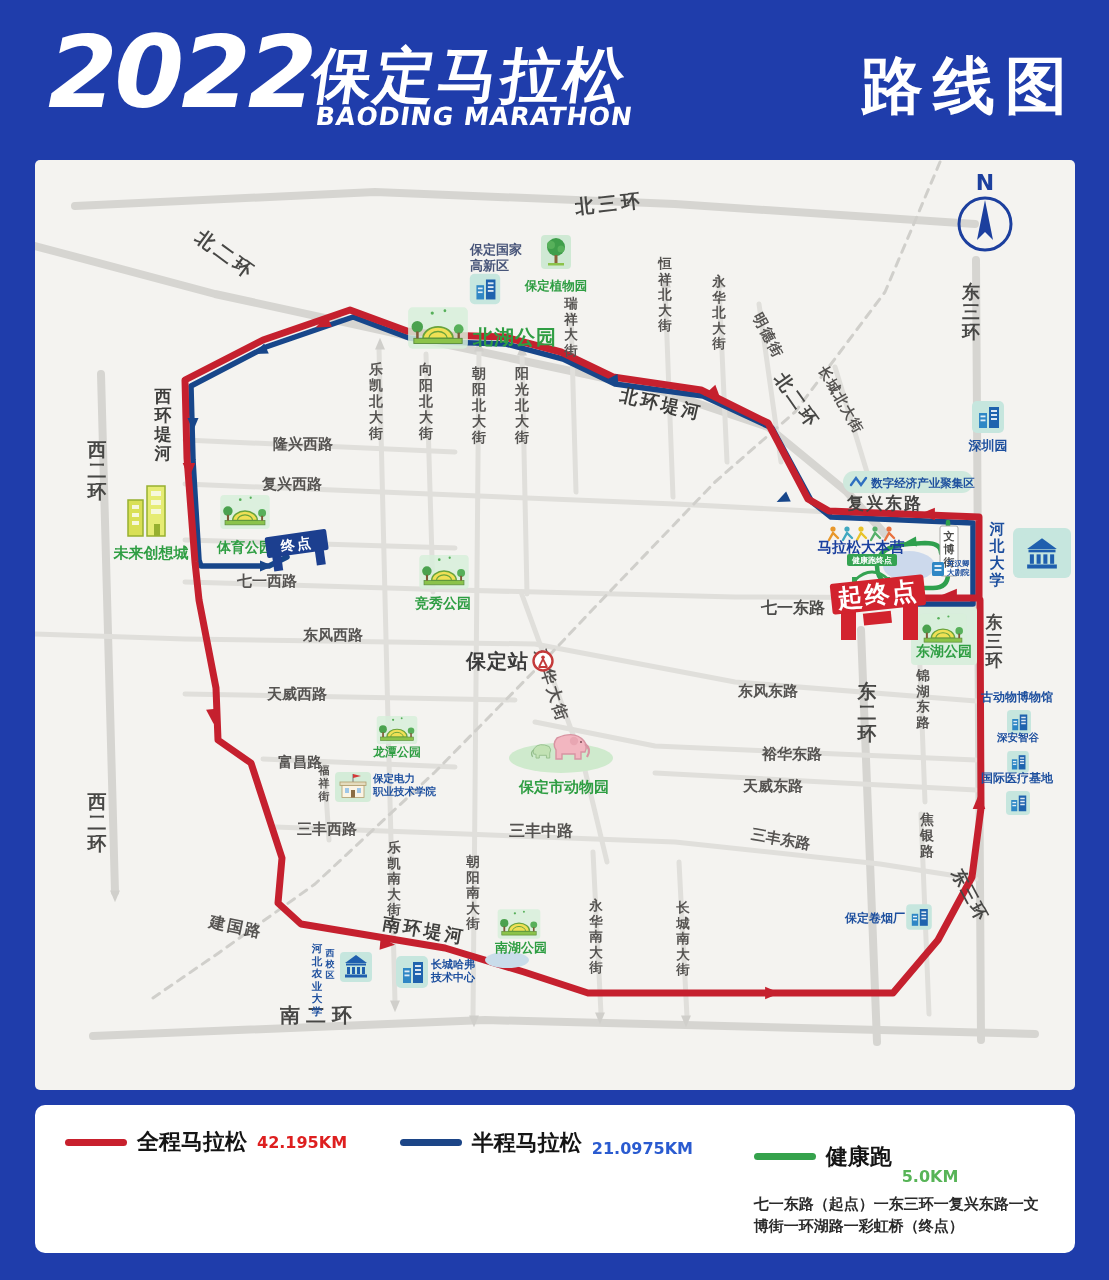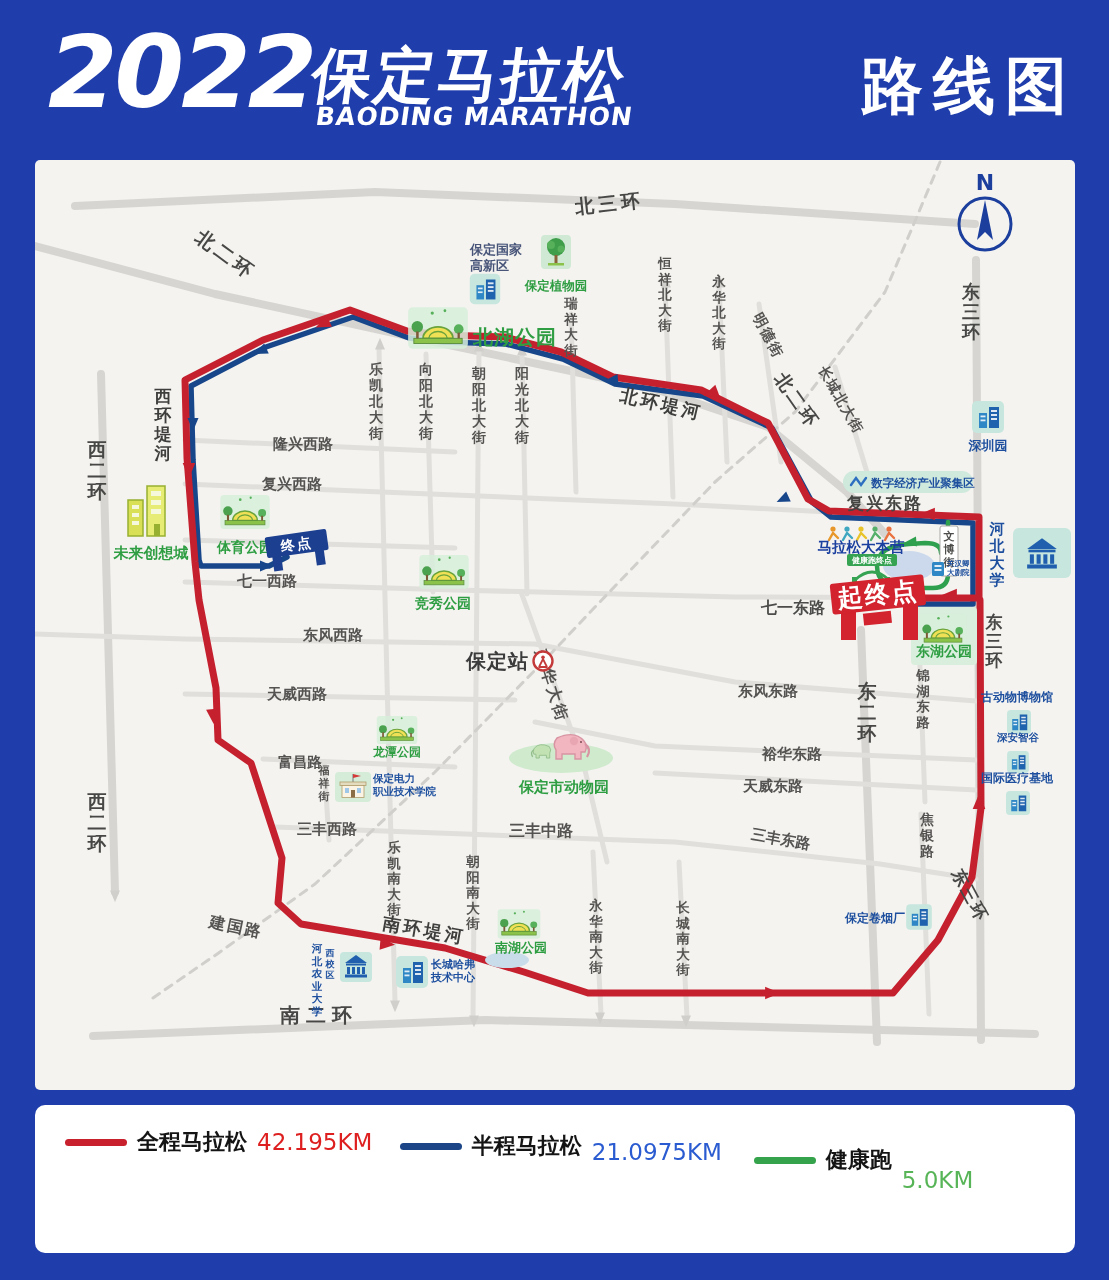--- a/index.html
+++ b/index.html
@@ -21,21 +21,21 @@
   
   .legend{position:absolute;left:35px;top:1105px;width:1040px;height:148px;background:#ffffff;
           border-radius:10px;display:flex;box-sizing:border-box;padding:22px 34px 14px 30px;gap:14px;}
   .leg-col{flex:1 1 0;min-width:0;}
   .leg-col.c0{flex-basis:335px;}
   .leg-col.c1{flex-basis:355px;}
   .leg-col.c2{flex-basis:300px;}
   .leg-head{display:flex;align-items:center;gap:10px;margin-bottom:8px;white-space:nowrap;}
   .leg-swatch{display:inline-block;width:62px;height:7px;border-radius:4px;flex:0 0 auto;}
   .leg-title{font-size:22px;font-weight:900;color:#141414;}
-  .leg-km{font-size:23px;font-weight:400;}
+  .leg-km{font-size:16px;font-weight:700;}
   .leg-desc{font-size:15px;line-height:1.45;color:#2a2a2a;font-weight:600;}
 </style>
 </head>
 <body>
 
 <div class="page">
   <div class="hdr-year">2022</div>
   <div class="hdr-cn">保定马拉松</div>
   <div class="hdr-en">BAODING MARATHON</div>
   <div class="hdr-right">路线图</div>
@@ -553,15 +553,16 @@
           <span class="leg-title">半程马拉松</span>
           <span class="leg-km" style="color: rgb(42, 91, 208); margin-top: 12px;">21.0975KM</span>
         </div>
       </div>
       <div class="leg-col c2">
         <div class="leg-head">
           <span class="leg-swatch" style="background: rgb(53, 162, 76);"></span>
           <span class="leg-title">健康跑</span>
           <span class="leg-km" style="color: rgb(87, 180, 87); margin-top: 40px;">5.0KM</span>
         </div>
+        <div class="leg-desc">七一东路（起点）一东三环一复兴东路一文博街一环湖路一彩虹桥（终点）</div>
       </div>
     </div>
 </div>
 
 </body></html>

